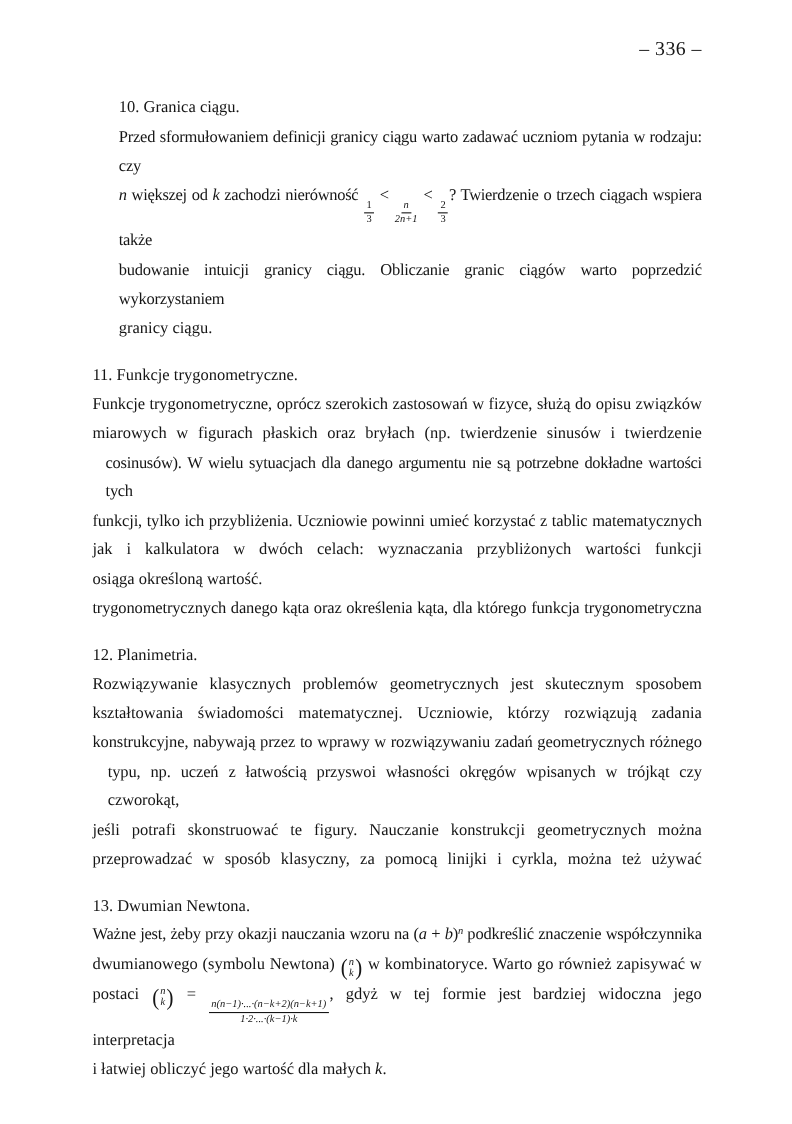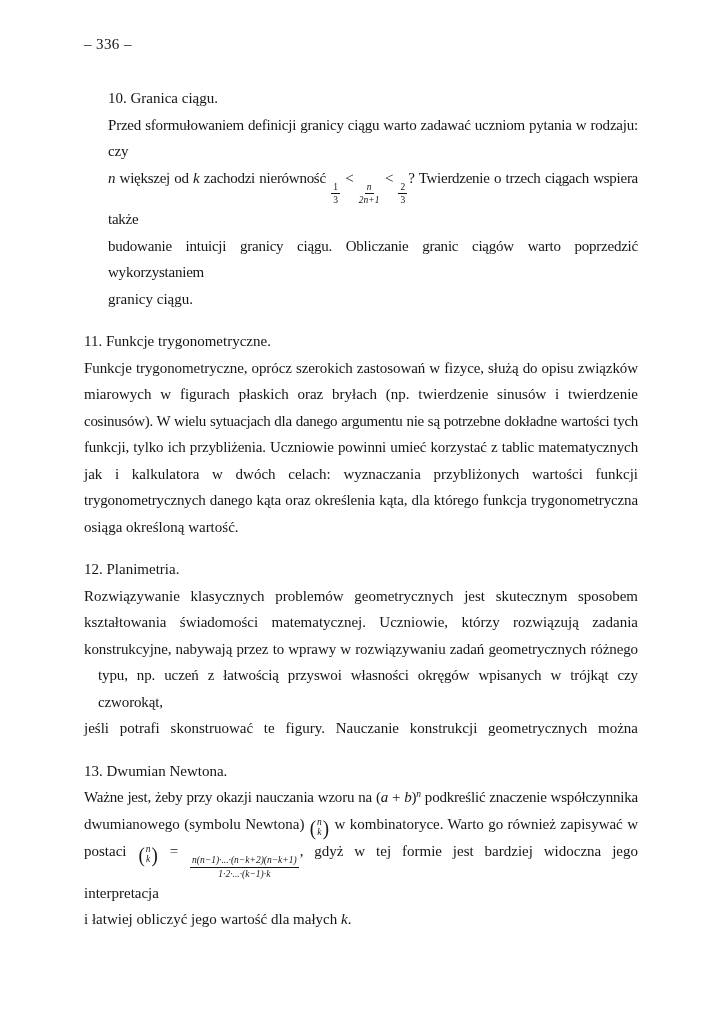--- a/index.html
+++ b/index.html
@@ -9,22 +9,22 @@
     color:#151515;
   }
   .page{
     box-sizing:border-box;
     width:720px;height:1022px;
     padding:34px 82px 0 84px;
     overflow:hidden;
     background:#ffffff;
   }
   .page-number{
-    text-align:left;
-    font-size:15px;
+    text-align:right;
+    font-size:18px;
     line-height:20px;
     margin-bottom:31px;
     letter-spacing:.4px;
   }
   .section{margin-top:16px;}
   .section:first-child{margin-top:0;margin-left:24px;}
   .line{
     font-size:15px;
     line-height:26.5px;
     text-align:left;
@@ -95,33 +95,34 @@
             <span class="num">2</span>
             <span class="den">3</span>
           </span>? Twierdzenie o trzech ciągach wspiera także</div>
         <div class="line just" style="letter-spacing: -0.22px;">budowanie intuicji granicy ciągu. Obliczanie granic ciągów warto poprzedzić wykorzystaniem</div>
         <div class="line left" style="">granicy ciągu.</div>
       </section>
       <section class="section">
         <div class="line head" style="">11. Funkcje trygonometryczne.</div>
         <div class="line just" style="letter-spacing: -0.08px;">Funkcje trygonometryczne, oprócz szerokich zastosowań w fizyce, służą do opisu związków</div>
         <div class="line just" style="">miarowych w figurach płaskich oraz bryłach (np. twierdzenie sinusów i twierdzenie</div>
-        <div class="line just" style="letter-spacing: -0.28px;">cosinusów). W wielu sytuacjach dla danego argumentu nie są potrzebne dokładne wartości tych</div>
+        <div class="line just" style="letter-spacing: -0.28px; margin-left: 12px;">cosinusów). W wielu sytuacjach dla danego argumentu nie są potrzebne dokładne wartości tych</div>
         <div class="line just" style="letter-spacing: -0.14px;">funkcji, tylko ich przybliżenia. Uczniowie powinni umieć korzystać z tablic matematycznych</div>
         <div class="line just" style="">jak i kalkulatora w dwóch celach: wyznaczania przybliżonych wartości funkcji</div>
+        <div class="line left" style="">osiąga określoną wartość.</div>
         <div class="line just" style="letter-spacing: -0.14px;">trygonometrycznych danego kąta oraz określenia kąta, dla którego funkcja trygonometryczna</div>
-        <div class="line left" style="">osiąga określoną wartość.</div>
       </section>
       <section class="section">
         <div class="line head" style="">12. Planimetria.</div>
         <div class="line just" style="">Rozwiązywanie klasycznych problemów geometrycznych jest skutecznym sposobem</div>
         <div class="line just" style="">kształtowania świadomości matematycznej. Uczniowie, którzy rozwiązują zadania</div>
         <div class="line just" style="letter-spacing: -0.1px;">konstrukcyjne, nabywają przez to wprawy w rozwiązywaniu zadań geometrycznych różnego</div>
         <div class="line just" style="letter-spacing: -0.13px; margin-left: 14px;">typu, np. uczeń z łatwością przyswoi własności okręgów wpisanych w trójkąt czy czworokąt,</div>
         <div class="line just" style="">jeśli potrafi skonstruować te figury. Nauczanie konstrukcji geometrycznych można</div>
+        <div class="line just" style="">przeprowadzać w sposób klasyczny, za pomocą linijki i cyrkla, można też używać</div>
       </section>
       <section class="section">
         <div class="line head" style="">13. Dwumian Newtona.</div>
         <div class="line just" style="letter-spacing: -0.2px;">Ważne jest, żeby przy okazji nauczania wzoru na (<span class="var">a</span> + <span class="var">b</span>)<sup class="sp var">n</sup> podkreślić znaczenie współczynnika</div>
         <div class="line just" style="">dwumianowego (symbolu Newtona) <span class="binom">
             <span class="par">(</span>
             <span class="stk">
               <span>n</span>
               <span>k</span>
             </span>

